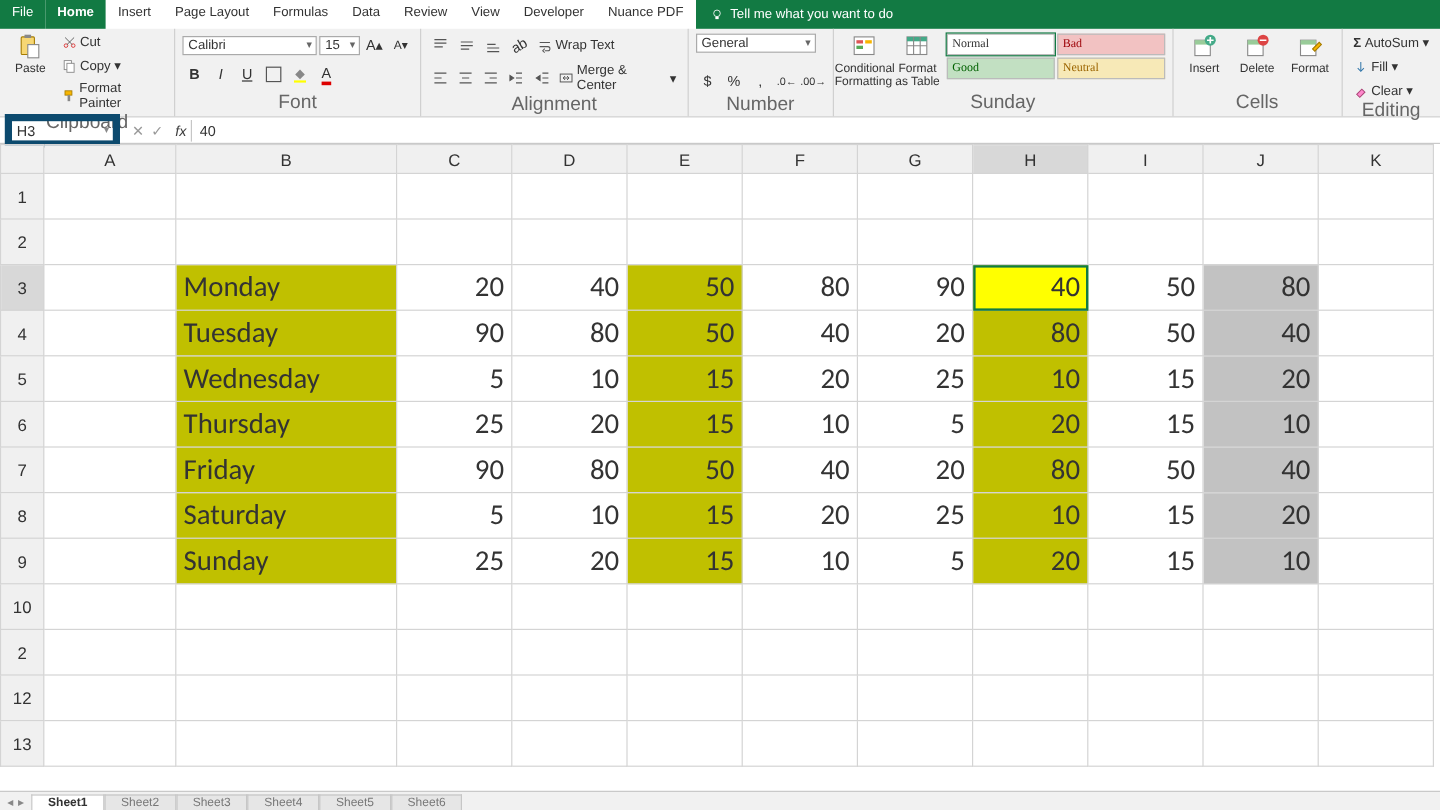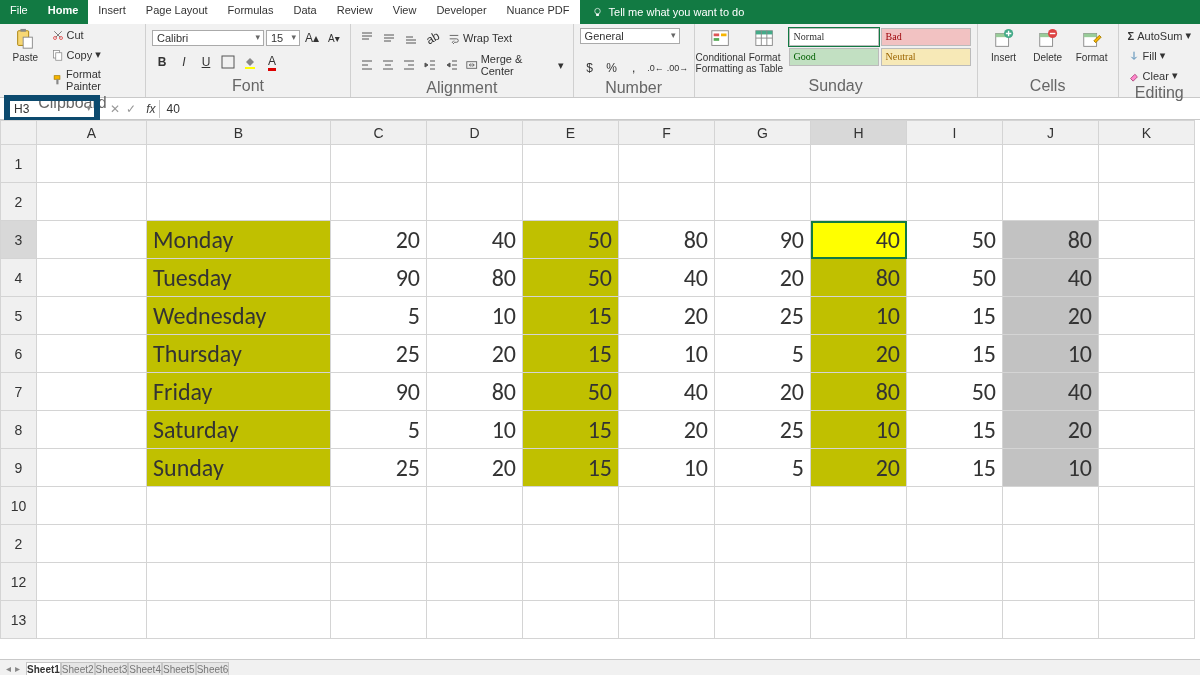--- a/index.html
+++ b/index.html
@@ -61,21 +61,21 @@
   col.cA { width:110px; }
   col.cB { width:184px; }
   col.cN { width:96px; }
 
   
   tr.r { height:38px; }
 
   
   .sheetbar { display:flex; align-items:center; height:18px; background:#f1f1f1; font-size:10px; border-top:1px solid #c9c9c9; }
   .sheet-nav { padding:0 6px; color:#888; display:flex; gap:4px; }
-  .sheet-tab { padding:1px 0; border:1px solid #c6c6c6; border-bottom:none; background:#e6e6e6; color:#777; }
+  .sheet-tab { padding:1px 13px; border:1px solid #c6c6c6; border-bottom:none; background:#e6e6e6; color:#777; }
   .sheet-tab.active { background:#fff; color:#333; font-weight:600; }
 </style>
 </head>
 <body>
 
 <div class="tabs">
   <div class="tab first">File</div>
   <div class="tab active">Home</div>
   <div class="tab">Insert</div>
   <div class="tab">Page Layout</div>

